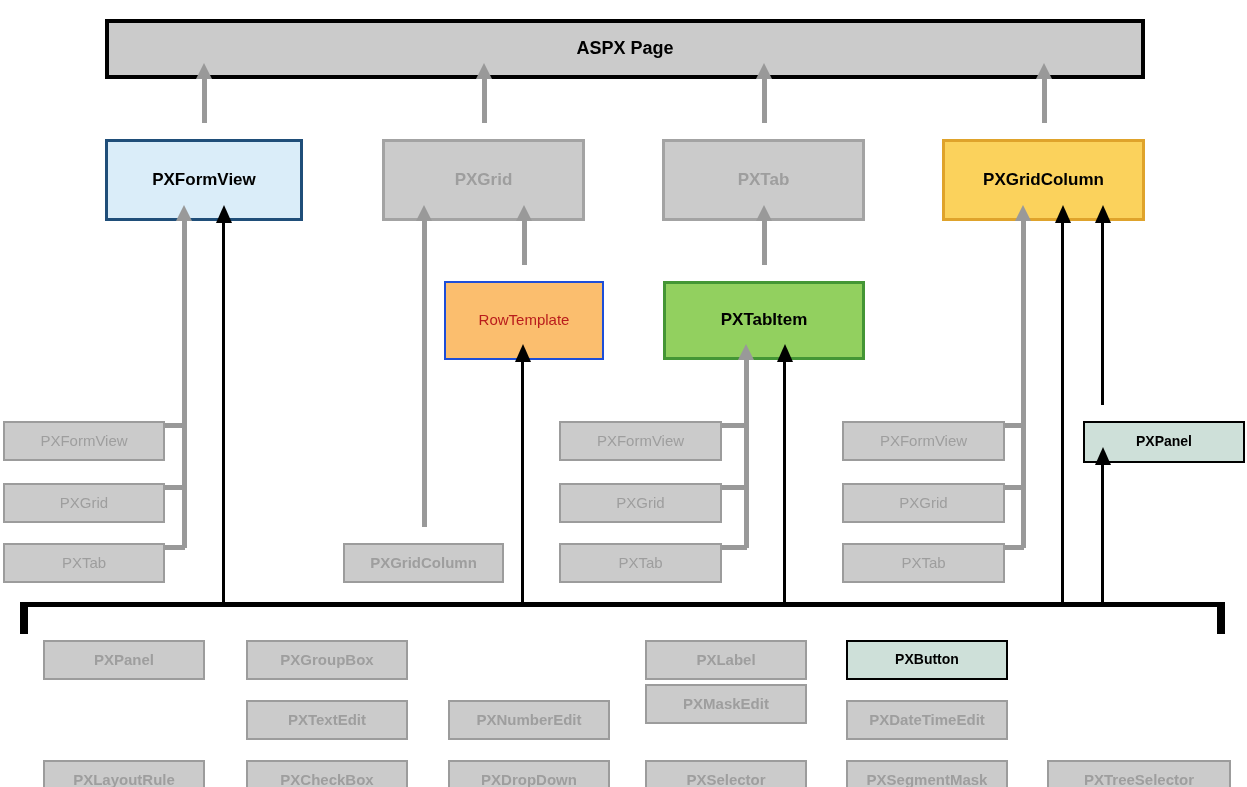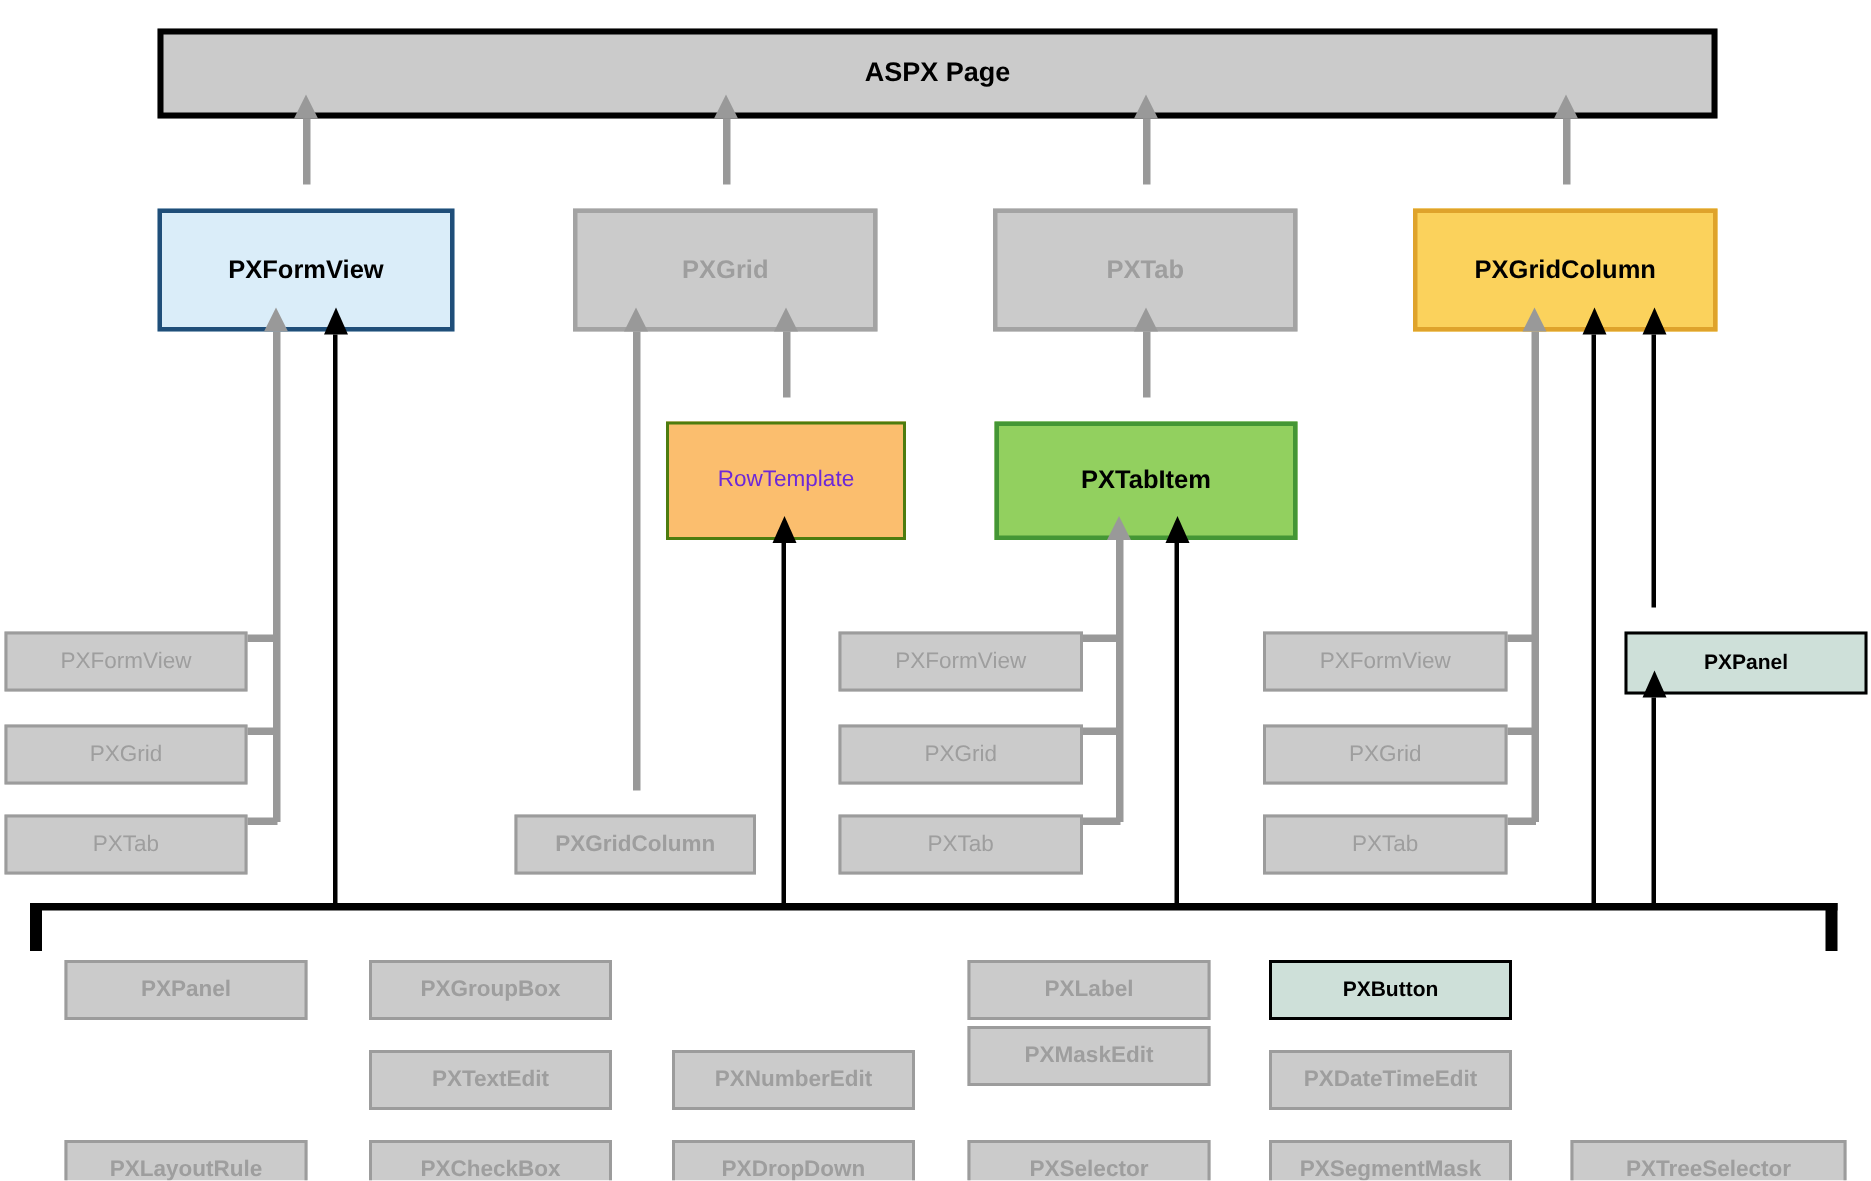--- a/index.html
+++ b/index.html
@@ -8,21 +8,21 @@
     font-family:"Liberation Sans", sans-serif;
   }
   .b{
     position:absolute;box-sizing:border-box;display:flex;align-items:center;justify-content:center;
     text-align:center;line-height:1.1;margin-top:16px;
   }
   .root{background:#CBCBCB;border:4px solid #000;color:#000;font-weight:bold;font-size:18px;}
   .blue{background:#DAEDF9;border:3px solid #1F4E79;color:#000;font-weight:bold;font-size:17px;}
   .yellow{background:#FBD25C;border:3px solid #DFA32B;color:#000;font-weight:bold;font-size:17px;}
   .graylg{background:#CBCBCB;border:3px solid #A3A3A3;color:#9E9E9E;font-weight:bold;font-size:17px;}
-  .orange{background:#FBBE6E;border:2px solid #4d7c0f;color:#6d28d9;font-weight:normal;font-size:15px;}
+  .orange{background:#FBBE6E;border:2px solid #1d4ed8;color:#b91c1c;font-weight:normal;font-size:15px;}
   .green{background:#92D05F;border:3px solid #449635;color:#000;font-weight:bold;font-size:17px;}
   .teal{background:#CEE0D9;border:2px solid #000;color:#000;font-weight:bold;font-size:14px;}
   .graysm{background:#CBCBCB;border:2px solid #9C9C9C;color:#9E9E9E;font-weight:normal;font-size:15px;}
   .graysmb{background:#CBCBCB;border:2px solid #9C9C9C;color:#9E9E9E;font-weight:bold;font-size:15px;}
   .vl{position:absolute;width:5px;background:#999999;}
   .hl{position:absolute;height:5px;background:#999999;}
   .vk{position:absolute;width:3px;background:#000;}
   .bk{position:absolute;background:#000;}
   .ahg{position:absolute;width:0;height:0;border-left:8px solid transparent;border-right:8px solid transparent;border-bottom:16px solid #999999;}
   .ahk{position:absolute;width:0;height:0;border-left:8px solid transparent;border-right:8px solid transparent;border-bottom:18px solid #000;}

